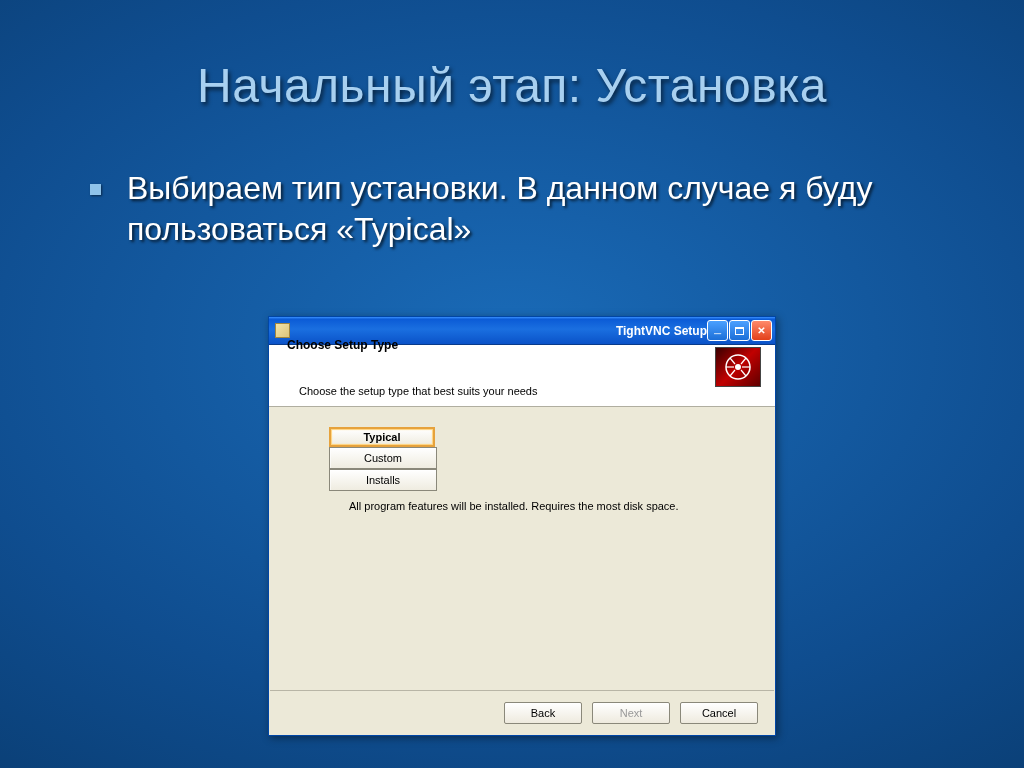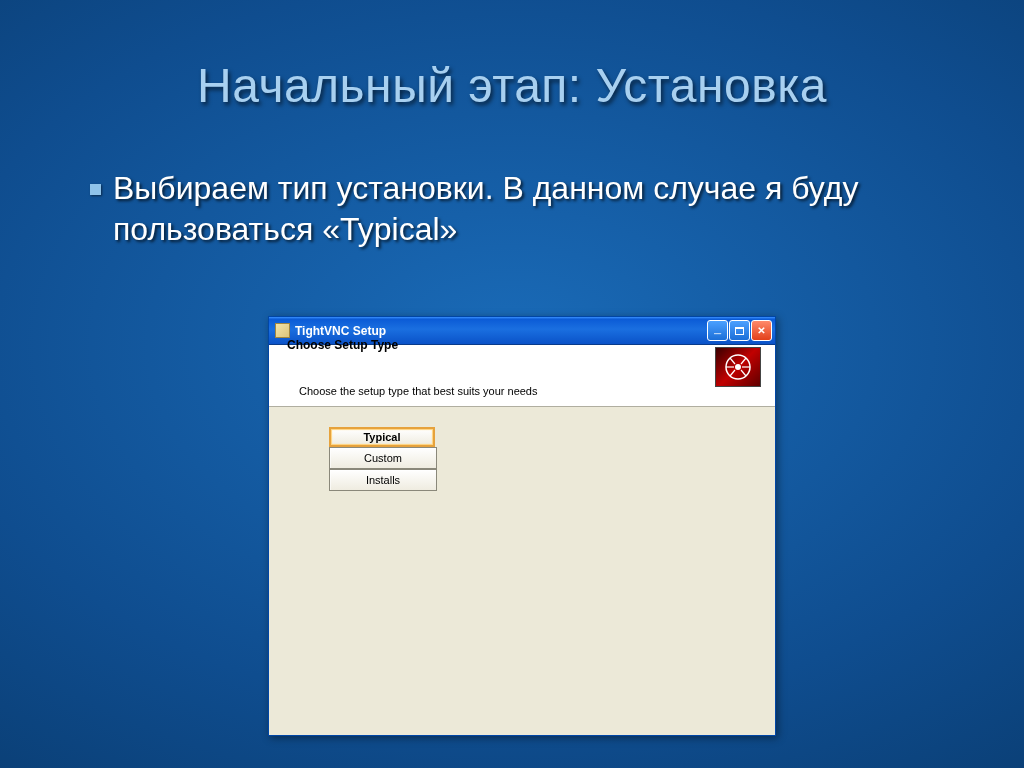--- a/index.html
+++ b/index.html
@@ -17,21 +17,21 @@
     padding-top: 58px;
     text-shadow: 2px 3px 4px rgba(0,0,0,0.6);
     letter-spacing: 0.5px;
   }
   .bullet-block {
     position: absolute;
     top: 168px;
     left: 90px;
     right: 80px;
   }
-  .bullet-row { display: flex; align-items: flex-start; gap: 12px; }
+  .bullet-row { display: flex; align-items: flex-start; gap: 26px; }
   .bullet-sq {
     width: 11px; height: 11px; background: #8fc3ea;
     margin-top: 16px; flex-shrink: 0;
     box-shadow: 1px 1px 2px rgba(0,0,0,0.5);
   }
   .bullet-text {
     color: #ffffff;
     font-size: 32px;
     line-height: 1.28;
     text-shadow: 2px 2px 3px rgba(0,0,0,0.7);
@@ -45,20 +45,21 @@
     border: 1px solid #0046a6;
     box-shadow: 2px 2px 8px rgba(0,0,0,0.4);
     font-family: Tahoma, sans-serif;
   }
   .titlebar {
     height: 28px;
     background: linear-gradient(to bottom, #3a91ff 0%, #0b5bd6 8%, #1a6fe0 45%, #0a52c8 100%);
     display: flex; align-items: center;
     padding: 0 3px 0 6px;
     border-bottom: 1px solid #083a8a;
+    text-align: right;
   }
   .tb-icon {
     width: 15px; height: 15px;
     background: linear-gradient(135deg,#f5e4a8,#dcc57a);
     border: 1px solid #a08640;
     margin-right: 5px;
     position: relative;
   }
   .tb-title { color: #fff; font-size: 12px; font-weight: bold; flex: 1; }
   .tb-btns { display: flex; gap: 1px; }
@@ -173,15 +174,21 @@
         </svg>
     </div>
   </div>
 
   <div class="body-area">
     <div class="opt-btn sel">Typical</div>
 
     <div class="opt-btn">Custom</div>
 
     <div class="opt-btn">Installs</div>
+    <div class="opt-desc">All program features will be installed. Requires the most disk space.</div>
   </div>
 
+  <div class="footer">
+    <div class="nav-btn">Back</div>
+    <div class="nav-btn disabled">Next</div>
+    <div class="nav-btn">Cancel</div>
+  </div>
 </div>
 
 </body></html>

